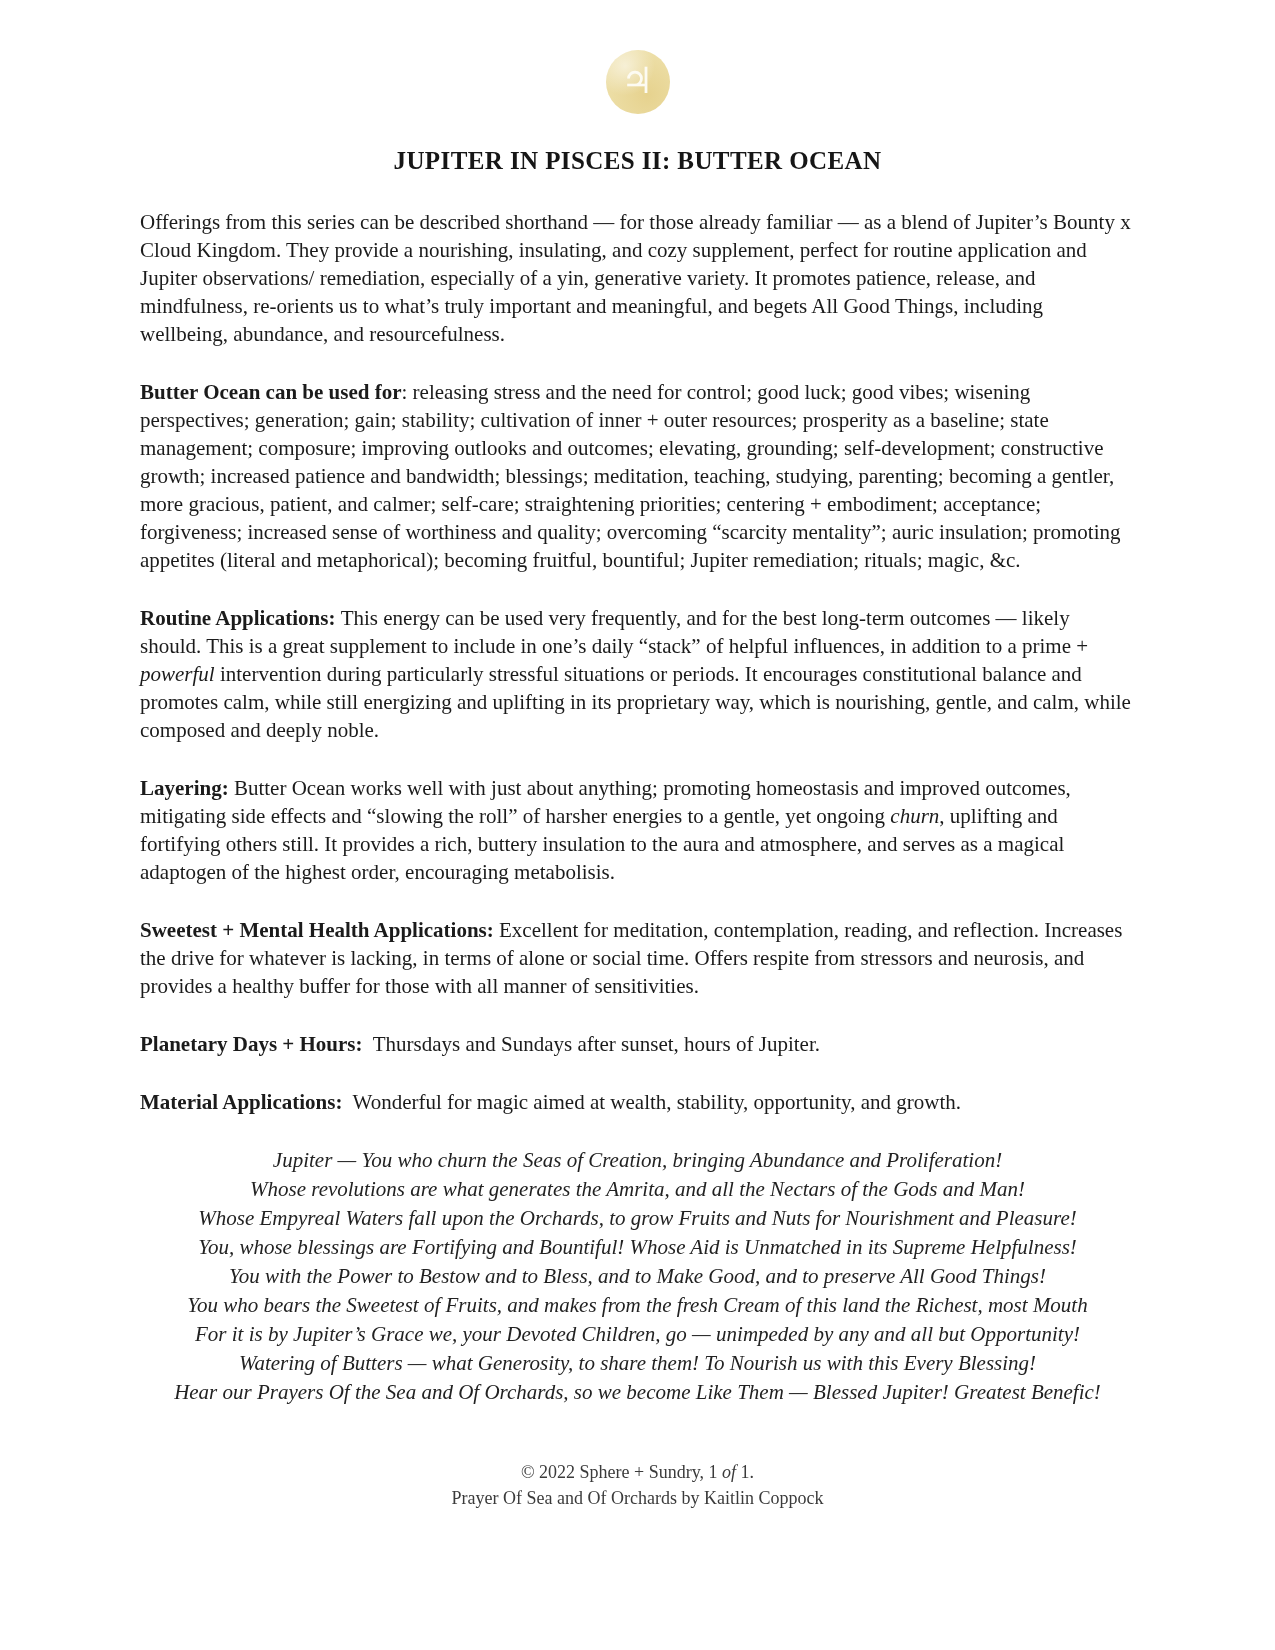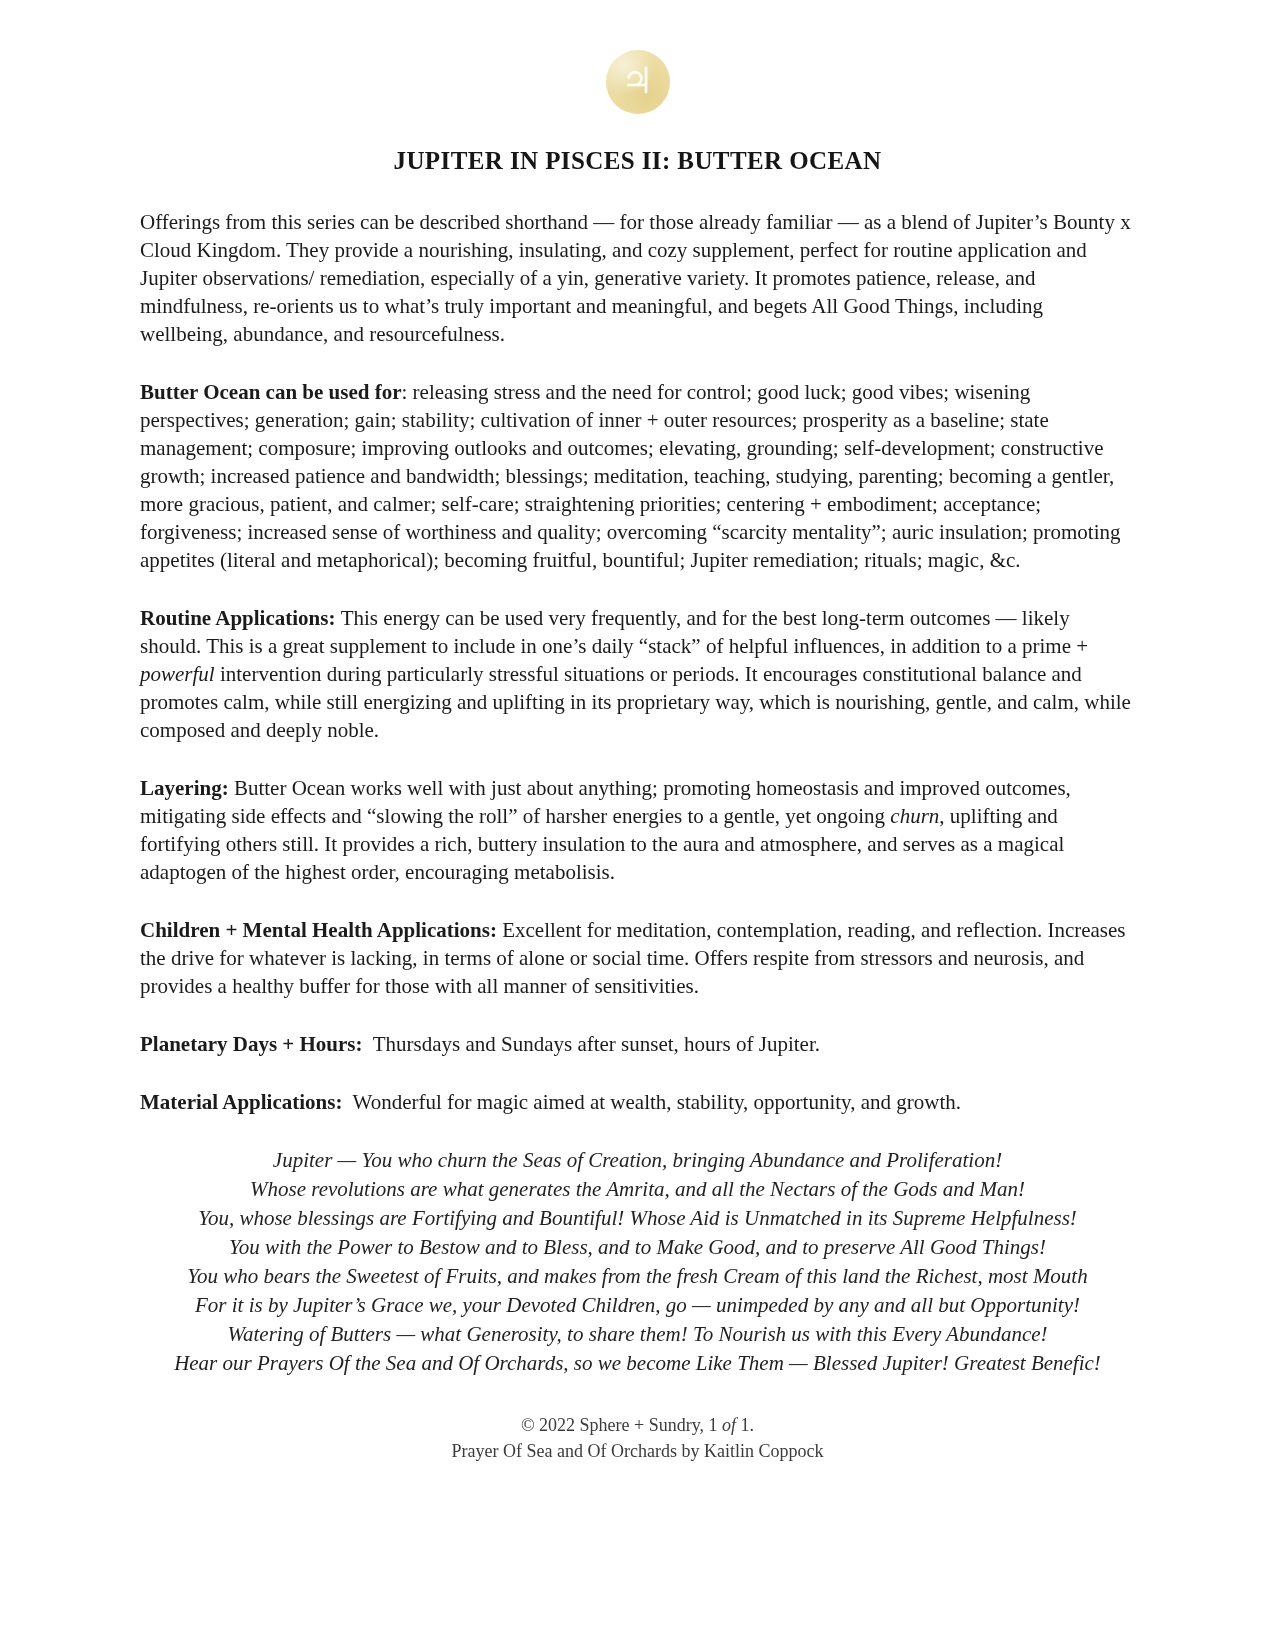--- a/index.html
+++ b/index.html
@@ -59,21 +59,21 @@
     margin: 16px -75px 0 -75px;
     text-align: center;
     font-style: italic;
   }
   .prayer-line {
     font-size: 21px;
     line-height: 29px;
     color: #222222;
   }
   .footer {
-    margin-top: 34px;
+    margin-top: 52px;
     text-align: center;
     color: #3b3b3b;
   }
   .footer-line {
     font-size: 18px;
     line-height: 26px;
   }
   .footer-line i { font-style: italic; }
   .footer-line-2 { }
 </style>
@@ -86,33 +86,34 @@
     <span class="logo-glyph">♃</span>
   </div>
 
   <h1 class="title">JUPITER IN PISCES II: BUTTER OCEAN</h1>
 
   <div class="body-paragraphs">
       <p class="para"><span>Offerings from this series can be described shorthand — for those already familiar — as a blend of Jupiter’s Bounty x Cloud Kingdom. They provide a nourishing, insulating, and cozy supplement, perfect for routine application and Jupiter observations/ remediation, especially of a yin, generative variety. It promotes patience, release, and mindfulness, re-orients us to what’s truly important and meaningful, and begets All Good Things, including wellbeing, abundance, and resourcefulness.</span></p>
       <p class="para"><b>Butter Ocean can be used for</b><span>: releasing stress and the need for control; good luck; good vibes; wisening perspectives; generation; gain; stability; cultivation of inner + outer resources; prosperity as a baseline; state management; composure; improving outlooks and outcomes; elevating, grounding; self-development; constructive growth; increased patience and bandwidth; blessings; meditation, teaching, studying, parenting; becoming a gentler, more gracious, patient, and calmer; self-care; straightening priorities; centering + embodiment; acceptance; forgiveness; increased sense of worthiness and quality; overcoming “scarcity mentality”; auric insulation; promoting appetites (literal and metaphorical); becoming fruitful, bountiful; Jupiter remediation; rituals; magic, &amp;c.</span></p>
       <p class="para"><b>Routine Applications: </b><span>This energy can be used very frequently, and for the best long-term outcomes — likely should. This is a great supplement to include in one’s daily “stack” of helpful influences, in addition to a prime + </span><i>powerful</i><span> intervention during particularly stressful situations or periods. It encourages constitutional balance and promotes calm, while still energizing and uplifting in its proprietary way, which is nourishing, gentle, and calm, while composed and deeply noble.</span></p>
       <p class="para"><b>Layering: </b><span>Butter Ocean works well with just about anything; promoting homeostasis and improved outcomes, mitigating side effects and “slowing the roll” of harsher energies to a gentle, yet ongoing </span><i>churn</i><span>, uplifting and fortifying others still. It provides a rich, buttery insulation to the aura and atmosphere, and serves as a magical adaptogen of the highest order, encouraging metabolisis.</span></p>
-      <p class="para"><b>Children + Mental Health Applications: </b><span>Excellent for meditation, contemplation, reading, and reflection. Increases the drive for whatever is lacking, in terms of alone or social time. Offers respite from stressors and neurosis, and provides a healthy buffer for those with all manner of sensitivities.</span></p>
+      <p class="para"><b>Sweetest + Mental Health Applications: </b><span>Excellent for meditation, contemplation, reading, and reflection. Increases the drive for whatever is lacking, in terms of alone or social time. Offers respite from stressors and neurosis, and provides a healthy buffer for those with all manner of sensitivities.</span></p>
       <p class="para"><b>Planetary Days + Hours: </b><span> Thursdays and Sundays after sunset, hours of Jupiter.</span></p>
       <p class="para"><b>Material Applications: </b><span> Wonderful for magic aimed at wealth, stability, opportunity, and growth.</span></p>
     </div>
 
   <div class="prayer">
       <div class="prayer-line">Jupiter — You who churn the Seas of Creation, bringing Abundance and Proliferation!</div>
       <div class="prayer-line">Whose revolutions are what generates the Amrita, and all the Nectars of the Gods and Man!</div>
+      <div class="prayer-line">Whose Empyreal Waters fall upon the Orchards, to grow Fruits and Nuts for Nourishment and Pleasure!</div>
       <div class="prayer-line">You, whose blessings are Fortifying and Bountiful! Whose Aid is Unmatched in its Supreme Helpfulness!</div>
       <div class="prayer-line">You with the Power to Bestow and to Bless, and to Make Good, and to preserve All Good Things!</div>
       <div class="prayer-line">You who bears the Sweetest of Fruits, and makes from the fresh Cream of this land the Richest, most Mouth</div>
       <div class="prayer-line">For it is by Jupiter’s Grace we, your Devoted Children, go — unimpeded by any and all but Opportunity!</div>
-      <div class="prayer-line">Watering of Butters — what Generosity, to share them! To Nourish us with this Every Abundance!</div>
+      <div class="prayer-line">Watering of Butters — what Generosity, to share them! To Nourish us with this Every Blessing!</div>
       <div class="prayer-line">Hear our Prayers Of the Sea and Of Orchards, so we become Like Them — Blessed Jupiter! Greatest Benefic!</div>
     </div>
 
   <div class="footer">
     <div class="footer-line"><span>© 2022 Sphere + Sundry, 1 </span><i>of</i><span> 1.</span></div>
     <div class="footer-line footer-line-2">Prayer Of Sea and Of Orchards by Kaitlin Coppock</div>
   </div>
 
 </div>
 

